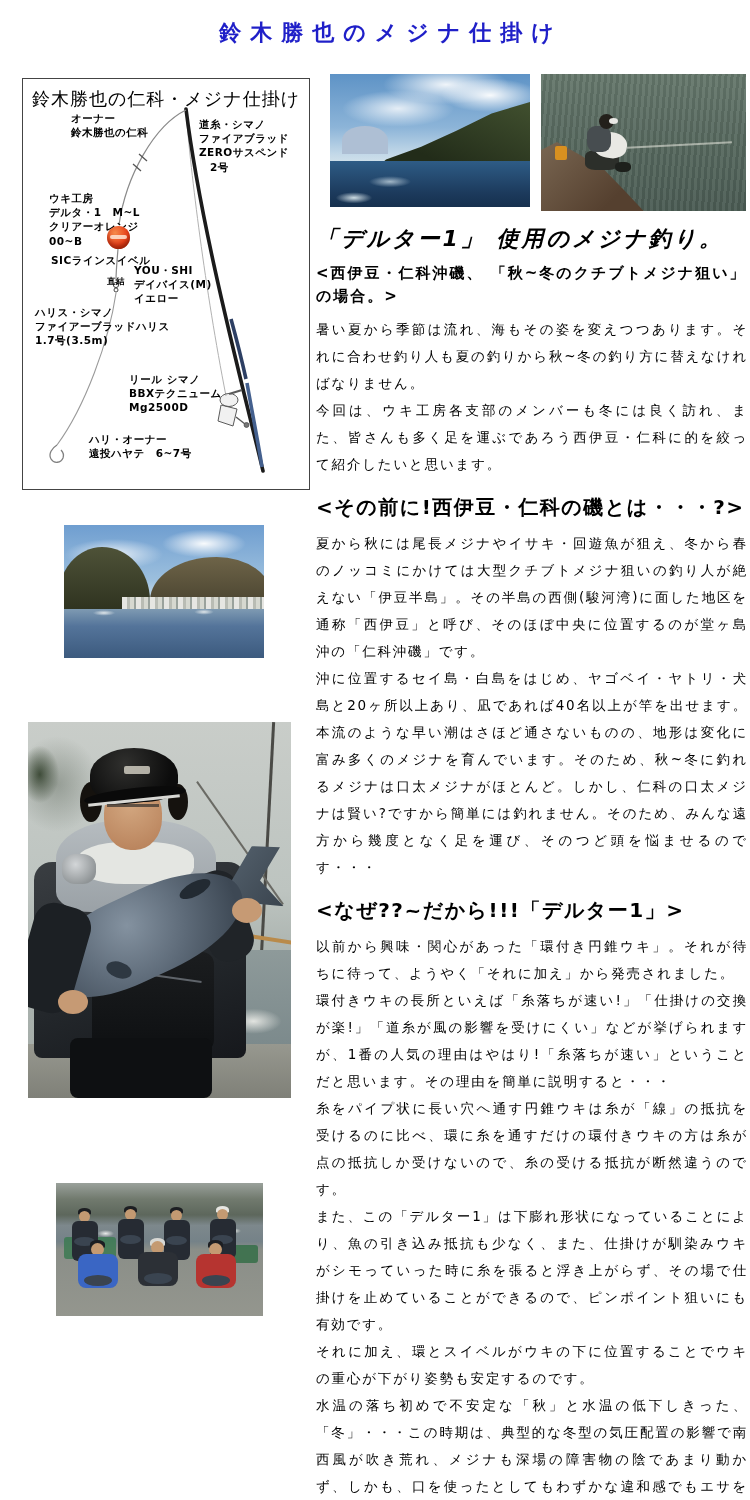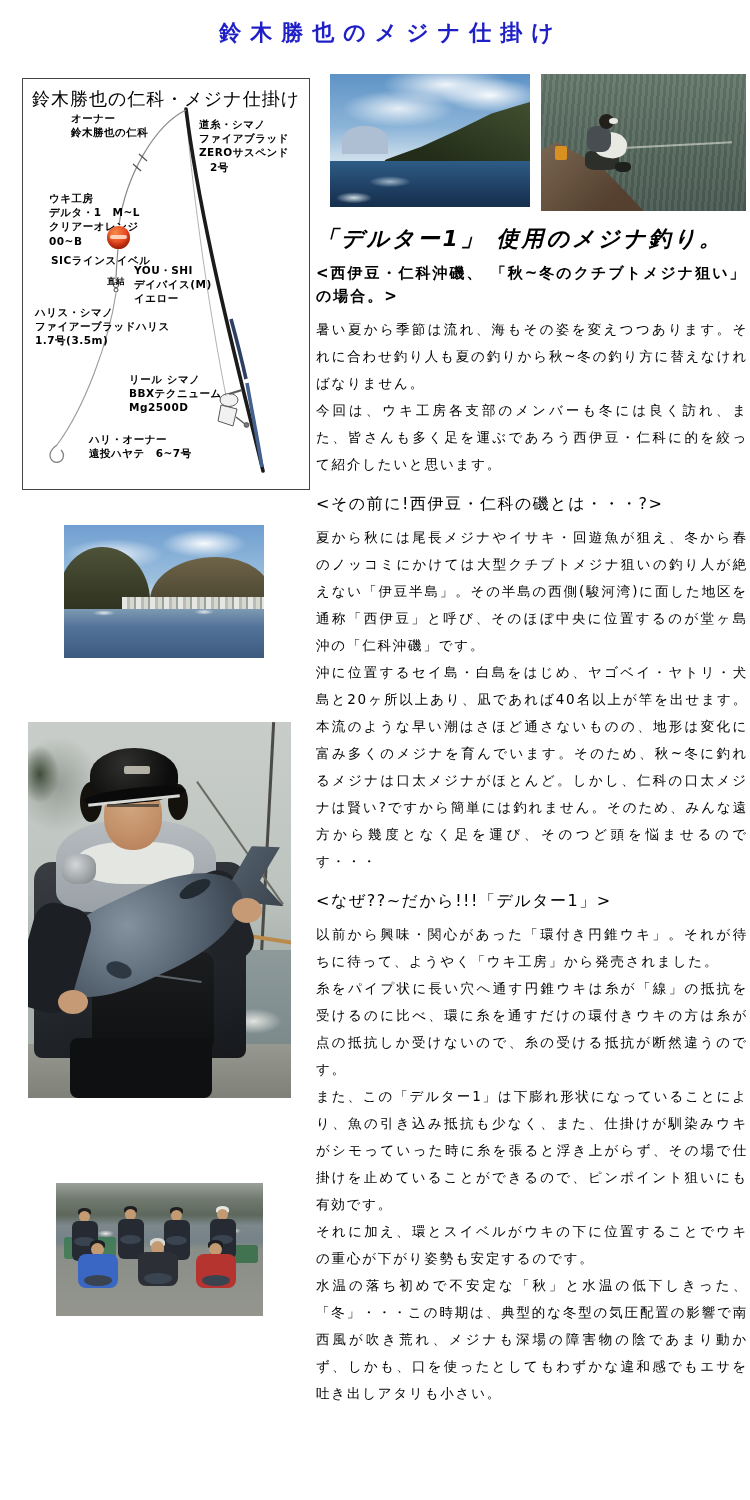--- a/index.html
+++ b/index.html
@@ -162,21 +162,21 @@
   .gfig .f{position:absolute;left:2px;top:26px;width:21px;height:9px;border-radius:50%;background:#3a4450;}
   .gfront .h{left:13px;width:13px;height:13px;}
   .gfront .c{left:12px;width:15px;height:8px;}
   .gfront .b{width:40px;height:34px;top:11px;border-radius:8px;}
   .gfront .f{left:6px;top:32px;width:28px;height:11px;}
 
   
   .article{position:absolute;left:316px;top:224px;width:432px;}
   .h-main{font-size:22px;font-weight:bold;letter-spacing:3px;margin:0 0 8px 0;font-style:italic;}
   .h-sub{font-size:15px;font-weight:bold;letter-spacing:2px;line-height:23px;margin:0 0 8px 0;}
-  .h-sec{font-size:16px;font-weight:normal;letter-spacing:1.5px;margin:16px 0 9px 0;}
+  .h-sec{font-size:20px;font-weight:bold;letter-spacing:1.5px;margin:16px 0 9px 0;}
   .article p{font-size:13.5px;letter-spacing:1.8px;line-height:27px;margin:0;
     text-align:justify;}
 </style>
 </head>
 <body>
 
 <div class="page">
 
   <div class="page-title">鈴木勝也のメジナ仕掛け</div>
 
@@ -345,21 +345,22 @@
     <div class="h-main">「デルター1」 使用のメジナ釣り。</div>
     <div class="h-sub">&lt;西伊豆・仁科沖磯、 「秋~冬のクチブトメジナ狙い」の場合。&gt;</div>
     <p>暑い夏から季節は流れ、海もその姿を変えつつあります。それに合わせ釣り人も夏の釣りから秋~冬の釣り方に替えなければなりません。</p>
     <p>今回は、ウキ工房各支部のメンバーも冬には良く訪れ、また、皆さんも多く足を運ぶであろう西伊豆・仁科に的を絞って紹介したいと思います。</p>
 
     <div class="h-sec">&lt;その前に!西伊豆・仁科の磯とは・・・?&gt;</div>
     <p>夏から秋には尾長メジナやイサキ・回遊魚が狙え、冬から春のノッコミにかけては大型クチブトメジナ狙いの釣り人が絶えない「伊豆半島」。その半島の西側(駿河湾)に面した地区を通称「西伊豆」と呼び、そのほぼ中央に位置するのが堂ヶ島沖の「仁科沖磯」です。</p>
     <p>沖に位置するセイ島・白島をはじめ、ヤゴベイ・ヤトリ・犬島と20ヶ所以上あり、凪であれば40名以上が竿を出せます。本流のような早い潮はさほど通さないものの、地形は変化に富み多くのメジナを育んでいます。そのため、秋~冬に釣れるメジナは口太メジナがほとんど。しかし、仁科の口太メジナは賢い?ですから簡単には釣れません。そのため、みんな遠方から幾度となく足を運び、そのつど頭を悩ませるのです・・・</p>
 
     <div class="h-sec">&lt;なぜ??~だから!!!「デルター1」&gt;</div>
-    <p>以前から興味・関心があった「環付き円錐ウキ」。それが待ちに待って、ようやく「ウキ工房」から発売されました。</p>
+    <p>以前から興味・関心があった「環付き円錐ウキ」。それが待ちに待って、ようやく「それに加え」から発売されました。</p>
+    <p>環付きウキの長所といえば「糸落ちが速い!」「仕掛けの交換が楽!」「道糸が風の影響を受けにくい」などが挙げられますが、1番の人気の理由はやはり!「糸落ちが速い」ということだと思います。その理由を簡単に説明すると・・・</p>
     <p>糸をパイプ状に長い穴へ通す円錐ウキは糸が「線」の抵抗を受けるのに比べ、環に糸を通すだけの環付きウキの方は糸が点の抵抗しか受けないので、糸の受ける抵抗が断然違うのです。</p>
     <p>また、この「デルター1」は下膨れ形状になっていることにより、魚の引き込み抵抗も少なく、また、仕掛けが馴染みウキがシモっていった時に糸を張ると浮き上がらず、その場で仕掛けを止めていることができるので、ピンポイント狙いにも有効です。</p>
     <p>それに加え、環とスイベルがウキの下に位置することでウキの重心が下がり姿勢も安定するのです。</p>
     <p>水温の落ち初めで不安定な「秋」と水温の低下しきった、「冬」・・・この時期は、典型的な冬型の気圧配置の影響で南西風が吹き荒れ、メジナも深場の障害物の陰であまり動かず、しかも、口を使ったとしてもわずかな違和感でもエサを吐き出しアタリも小さい。</p>
 
   </div>
 
 </div>
 
 </body></html>

